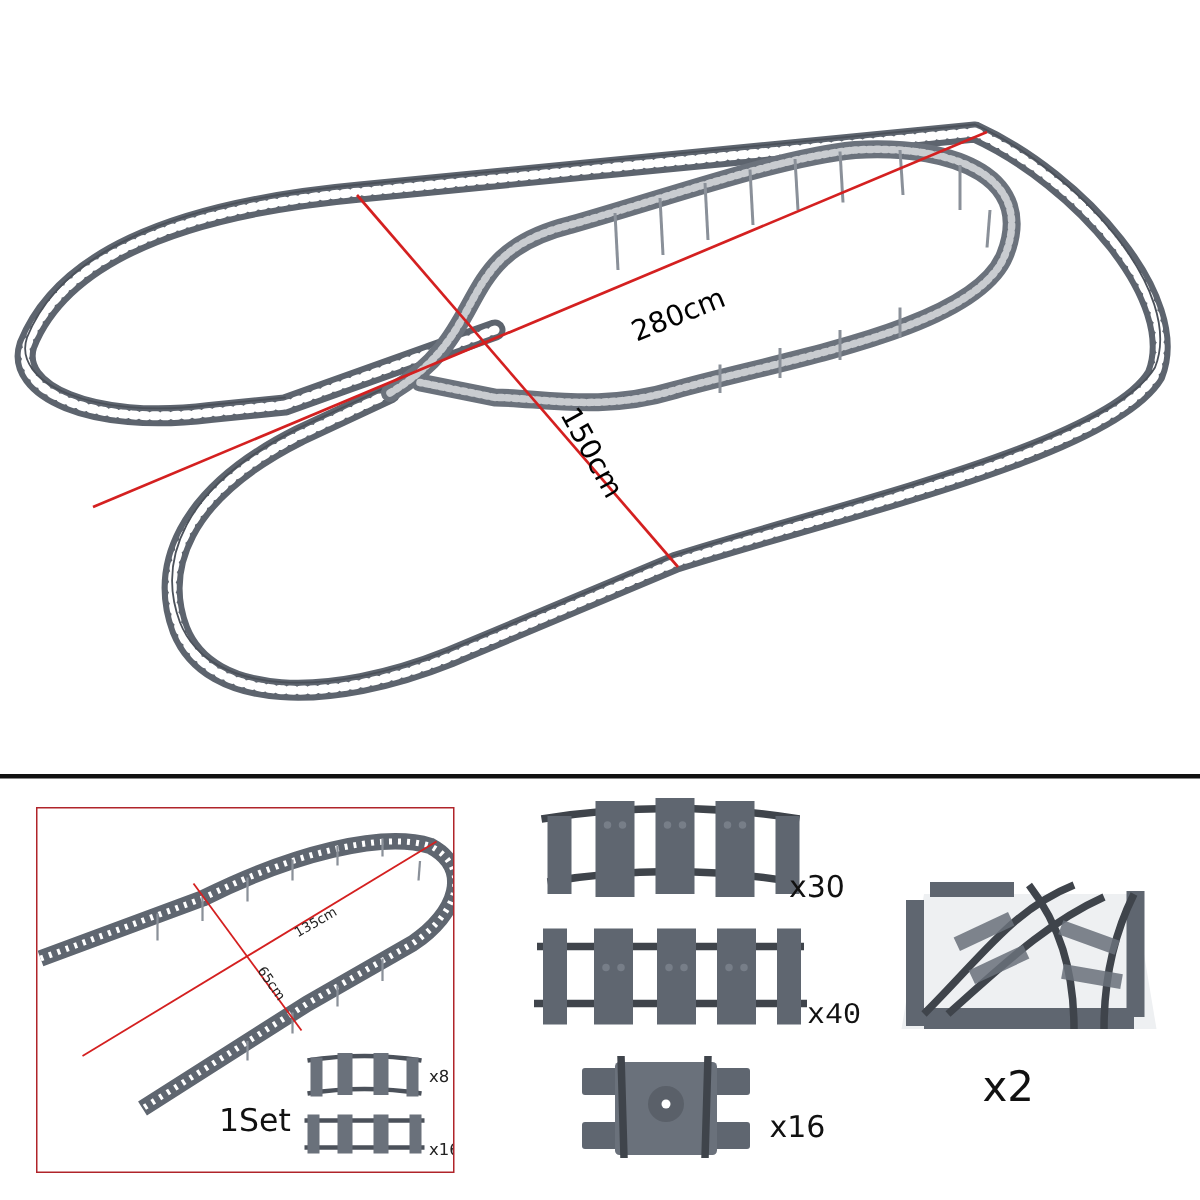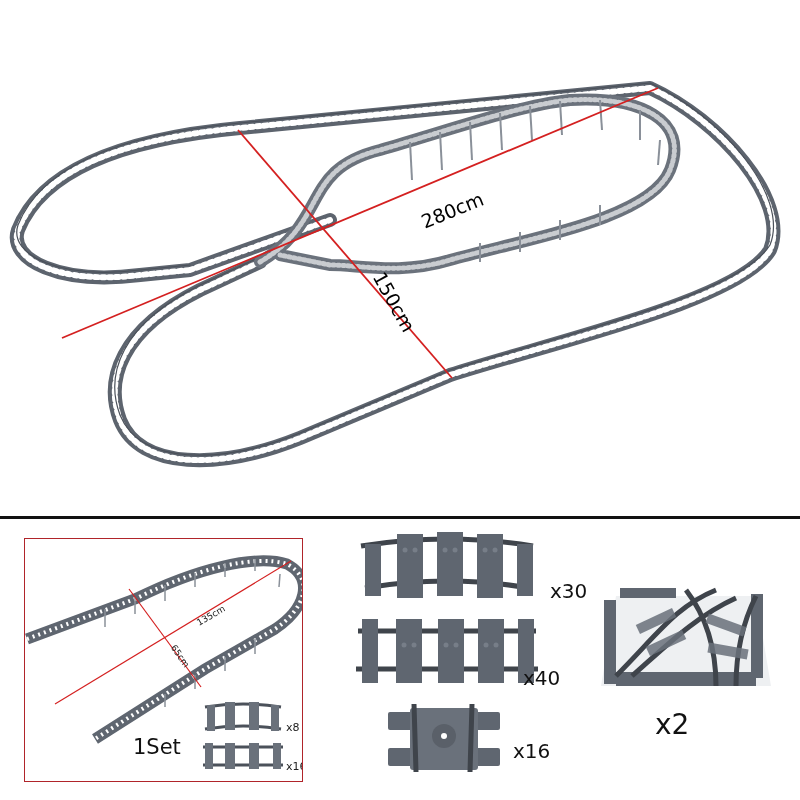--- a/index.html
+++ b/index.html
@@ -7,21 +7,21 @@
          font-family: "Liberation Sans", "DejaVu Sans", sans-serif; }
   .abs { position: absolute; }
   svg { display: block; }
   .dim-label { position: absolute; color: #000; font-family: "DejaVu Sans", sans-serif;
                font-size: 19px; white-space: nowrap; transform-origin: left top; }
   .divider { position: absolute; left: 0; top: 516px; width: 800px; height: 3px; background: #111; }
   .inset { position: absolute; left: 24px; top: 538px; width: 279px; height: 244px;
            border: 1.5px solid #b0242a; box-sizing: border-box; overflow: hidden; background:#fff; }
   .qty { position: absolute; font-family: "DejaVu Sans", sans-serif; color: #111; font-size: 20px; }
   .qty-small { font-size: 11px; color: #222; }
-  .set-label { position: absolute; font-family: "DejaVu Sans", sans-serif; font-size: 21px; color: #111; }
+  .set-label { position: absolute; font-family: "DejaVu Sans", sans-serif; font-size: 21px; color: #111; margin-left: 13px; }
   .small-dim { position: absolute; font-family: "DejaVu Sans", sans-serif; font-size: 9px; color:#222; transform-origin:left top; white-space:nowrap; }
 </style>
 </head>
 <body>
 
 <div class="abs" style="left:0;top:0;width:800px;height:512px;">
   <svg width="800" height="512" viewBox="0 0 800 512">
     <defs>
       <pattern id="ties" width="7" height="7" patternUnits="userSpaceOnUse">
         <rect width="7" height="7" fill="none"></rect>
@@ -102,21 +102,21 @@
   <svg class="abs" style="left:176px;top:160px;" width="84" height="36" viewBox="0 0 84 36">
     <path d="M 4 8 Q 42 2 80 8" stroke="#4b515a" stroke-width="3" fill="none"></path>
     <path d="M 4 30 Q 42 24 80 30" stroke="#4b515a" stroke-width="3" fill="none"></path>
     <g fill="#6a717b">
         <rect x="6" y="6" width="8" height="26"></rect>
         <rect x="24" y="3" width="10" height="28"></rect>
     <rect x="48" y="3" width="10" height="28"></rect>
         <rect x="70" y="6" width="8" height="26"></rect>
       </g>
   </svg>
-  <div class="qty qty-small" style="left:261px;top:182px;">x8</div>
+  <div class="qty qty-small" style="left:261px;top:172px;">x8</div>
 
   <svg class="abs" style="left:176px;top:202px;" width="84" height="30" viewBox="0 0 84 30">
     <line x1="2" y1="6" x2="82" y2="6" stroke="#4b515a" stroke-width="3"></line>
     <line x1="2" y1="24" x2="82" y2="24" stroke="#4b515a" stroke-width="3"></line>
     <g fill="#6a717b">
         <rect x="4" y="2" width="8" height="26"></rect>
         <rect x="24" y="2" width="10" height="26"></rect>
     <rect x="48" y="2" width="10" height="26"></rect>
         <rect x="72" y="2" width="8" height="26"></rect>
       </g>
@@ -136,42 +136,42 @@
   </g>
   <g fill="#777e88">
       <circle cx="48" cy="20" r="2.5"></circle>
       <circle cx="58" cy="20" r="2.5"></circle>
       <circle cx="88" cy="20" r="2.5"></circle>
       <circle cx="98" cy="20" r="2.5"></circle>
       <circle cx="128" cy="20" r="2.5"></circle>
       <circle cx="138" cy="20" r="2.5"></circle>
     </g>
 </svg>
-<div class="qty" style="left:550px;top:579px;">x30</div>
+<div class="qty" style="left:526px;top:579px;">x30</div>
 
 <svg class="abs" style="left:354px;top:617px;" width="186" height="70" viewBox="0 0 186 70">
   <line x1="4" y1="14" x2="182" y2="14" stroke="#3f444b" stroke-width="5"></line>
   <line x1="2" y1="52" x2="184" y2="52" stroke="#3f444b" stroke-width="5"></line>
   <g fill="#5f6670">
     <rect x="8" y="2" width="16" height="64"></rect>
       <rect x="42" y="2" width="26" height="64"></rect>
     <rect x="84" y="2" width="26" height="64"></rect>
       <rect x="124" y="2" width="26" height="64"></rect>
     <rect x="164" y="2" width="16" height="64"></rect>
   </g>
   <g fill="#777e88">
       <circle cx="50" cy="28" r="2.5"></circle>
       <circle cx="60" cy="28" r="2.5"></circle>
       <circle cx="92" cy="28" r="2.5"></circle>
       <circle cx="102" cy="28" r="2.5"></circle>
       <circle cx="132" cy="28" r="2.5"></circle>
       <circle cx="142" cy="28" r="2.5"></circle>
     </g>
 </svg>
-<div class="qty" style="left:523px;top:666px;">x40</div>
+<div class="qty" style="left:538px;top:666px;font-family:Liberation Mono, monospace;">x40</div>
 
 <svg class="abs" style="left:386px;top:702px;" width="116" height="72" viewBox="0 0 116 72">
   <rect x="2" y="10" width="112" height="18" rx="2" fill="#5f6670"></rect>
   <rect x="2" y="46" width="112" height="18" rx="2" fill="#5f6670"></rect>
   <rect x="24" y="6" width="68" height="62" rx="3" fill="#6a717b"></rect>
   <path d="M 28 2 L 30 70 M 86 2 L 84 70" stroke="#3f444b" stroke-width="5"></path>
   <circle cx="58" cy="34" r="12" fill="#5a6069"></circle>
     <circle cx="58" cy="34" r="3" fill="#fff"></circle>
 </svg>
 <div class="qty" style="left:513px;top:739px;">x16</div>

